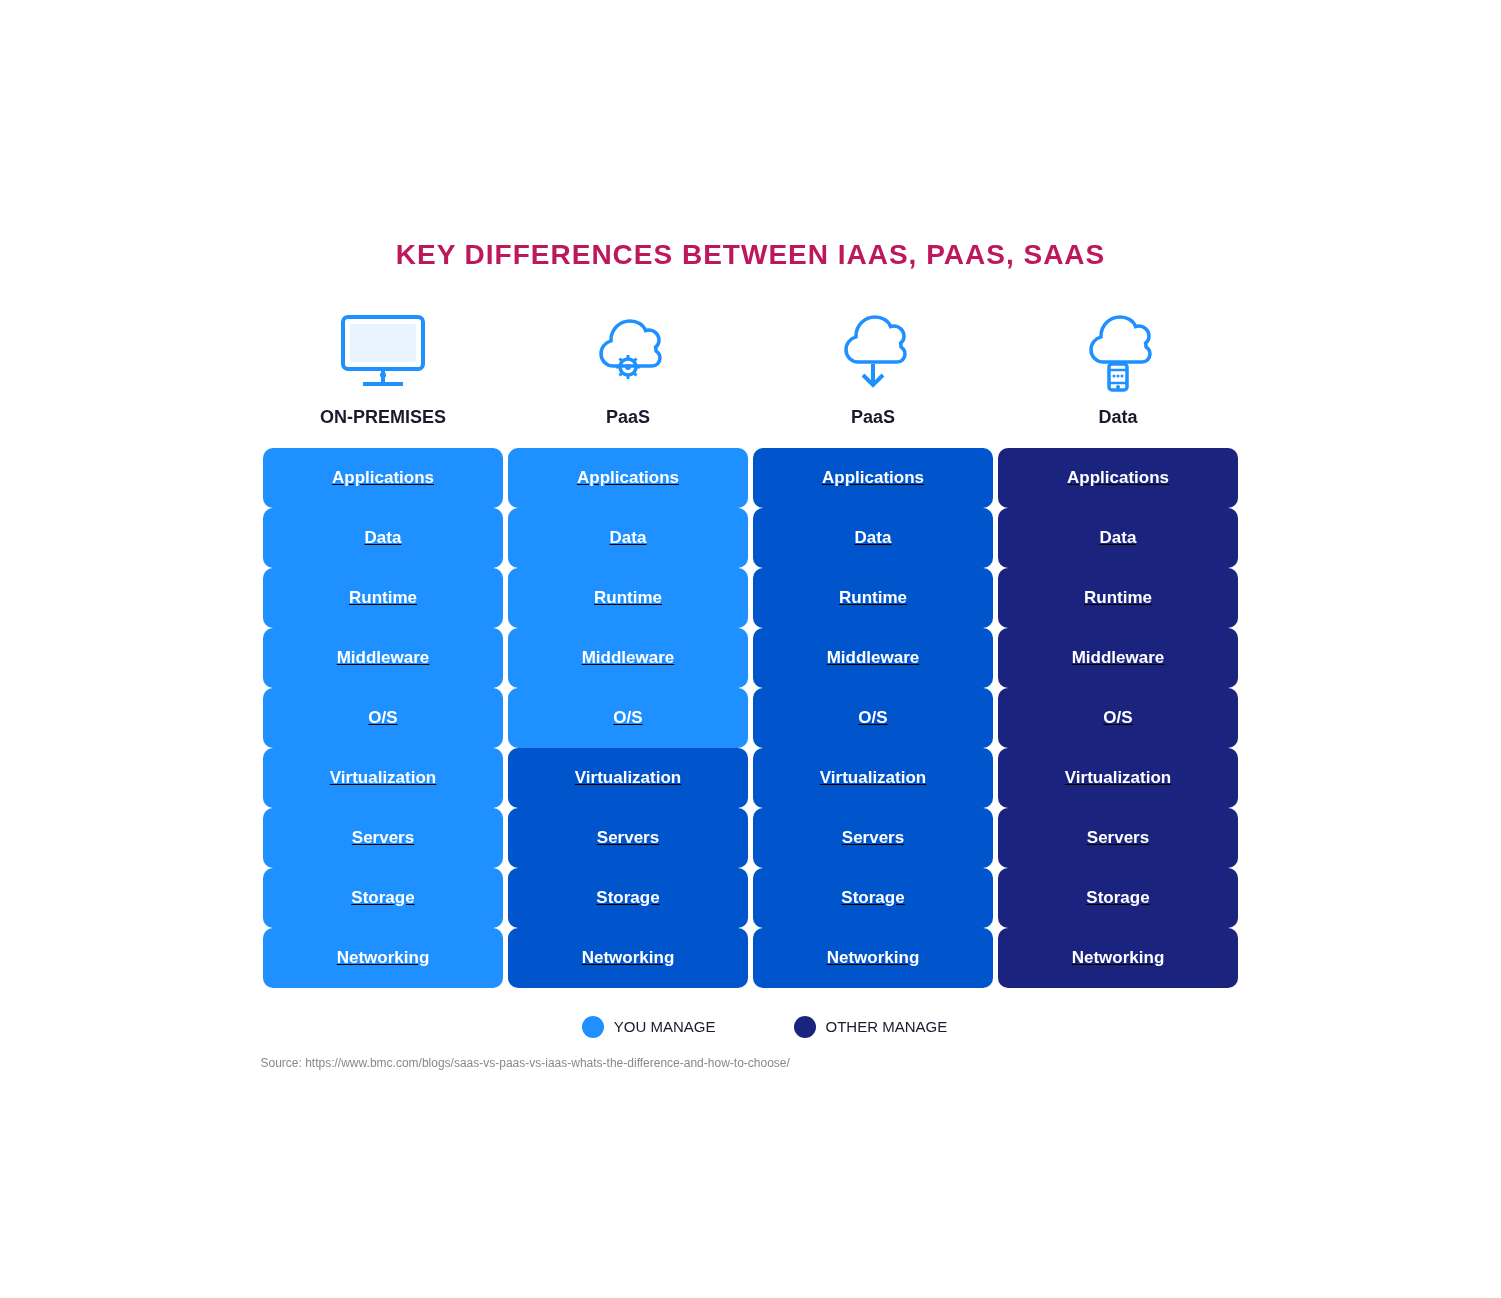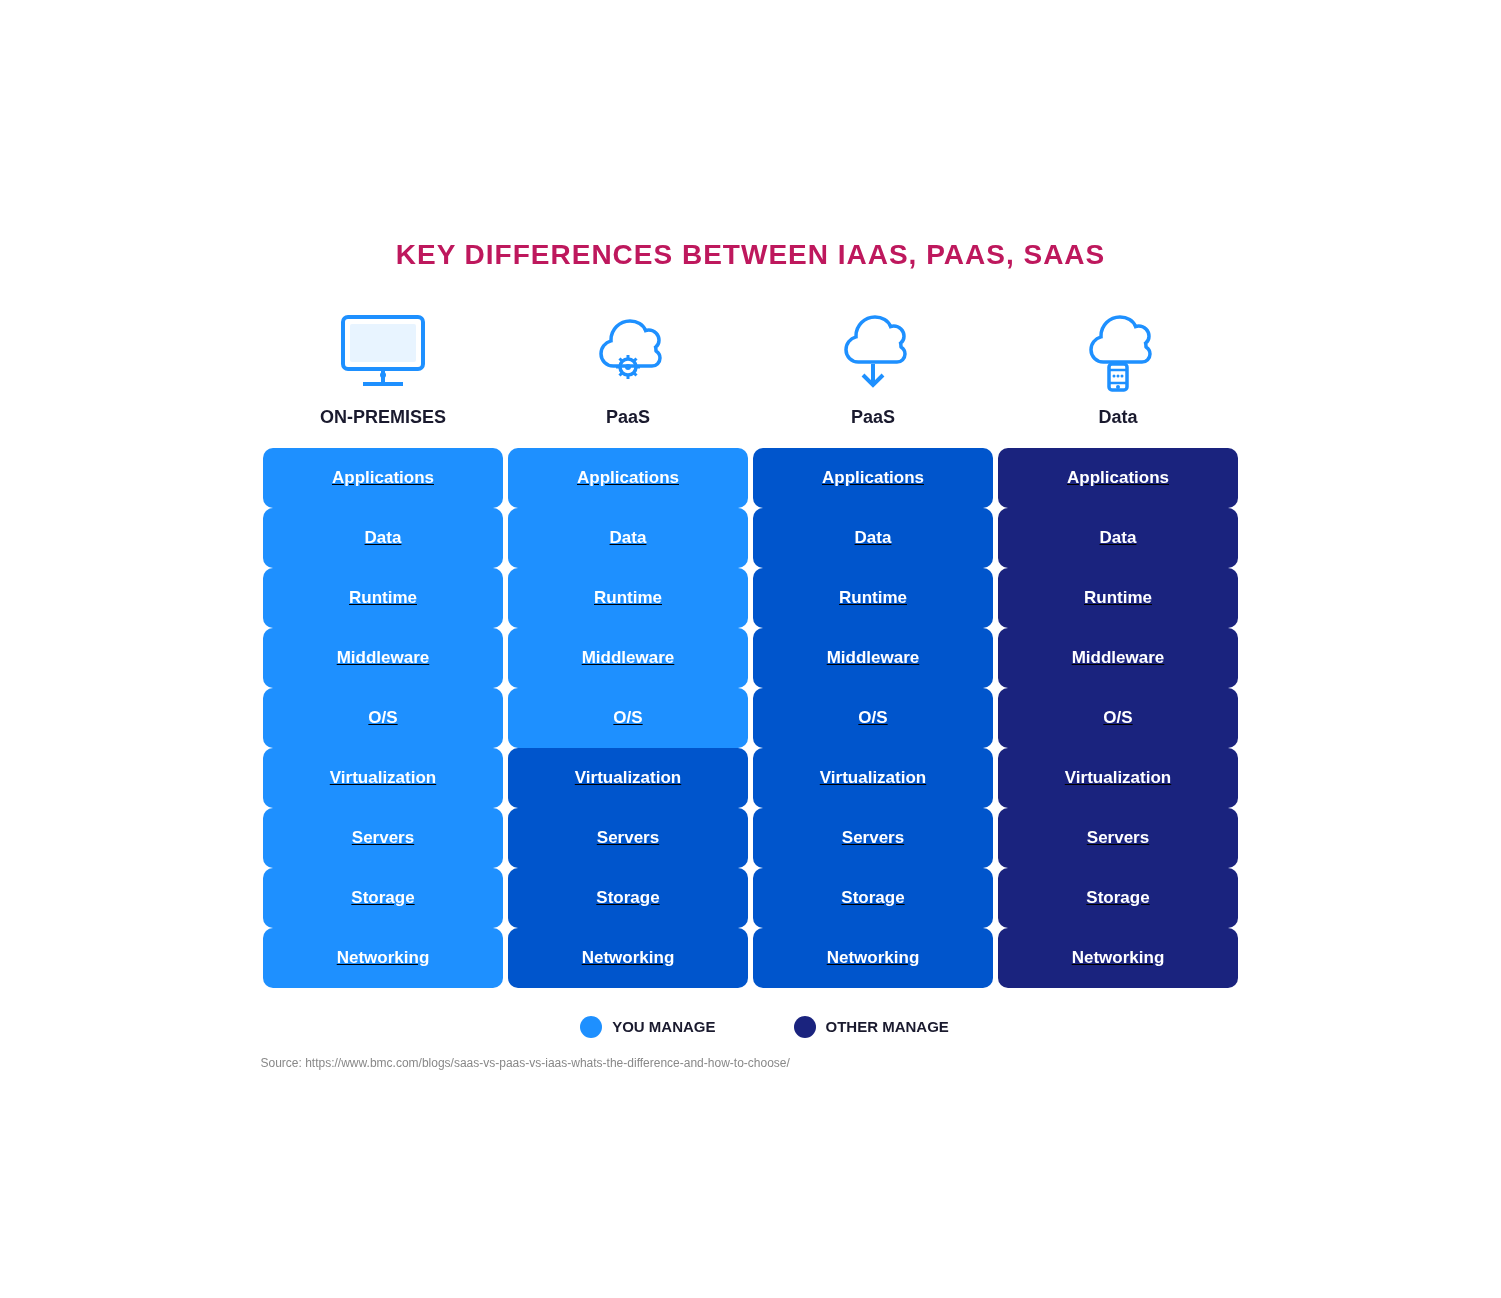--- a/index.html
+++ b/index.html
@@ -75,21 +75,21 @@
       justify-content: center;
       gap: 50px;
       margin-top: 28px;
       margin-bottom: 18px;
     }
     .legend-item {
       display: flex;
       align-items: center;
       gap: 10px;
       font-size: 15px;
-      font-weight: 700;
+      font-weight: 400;
       color: #1a1a2e;
       padding-left: 28px;
     }
     .legend-dot {
       width: 22px;
       height: 22px;
       border-radius: 50%;
     }
     .source-text {
       font-size: 12px;

